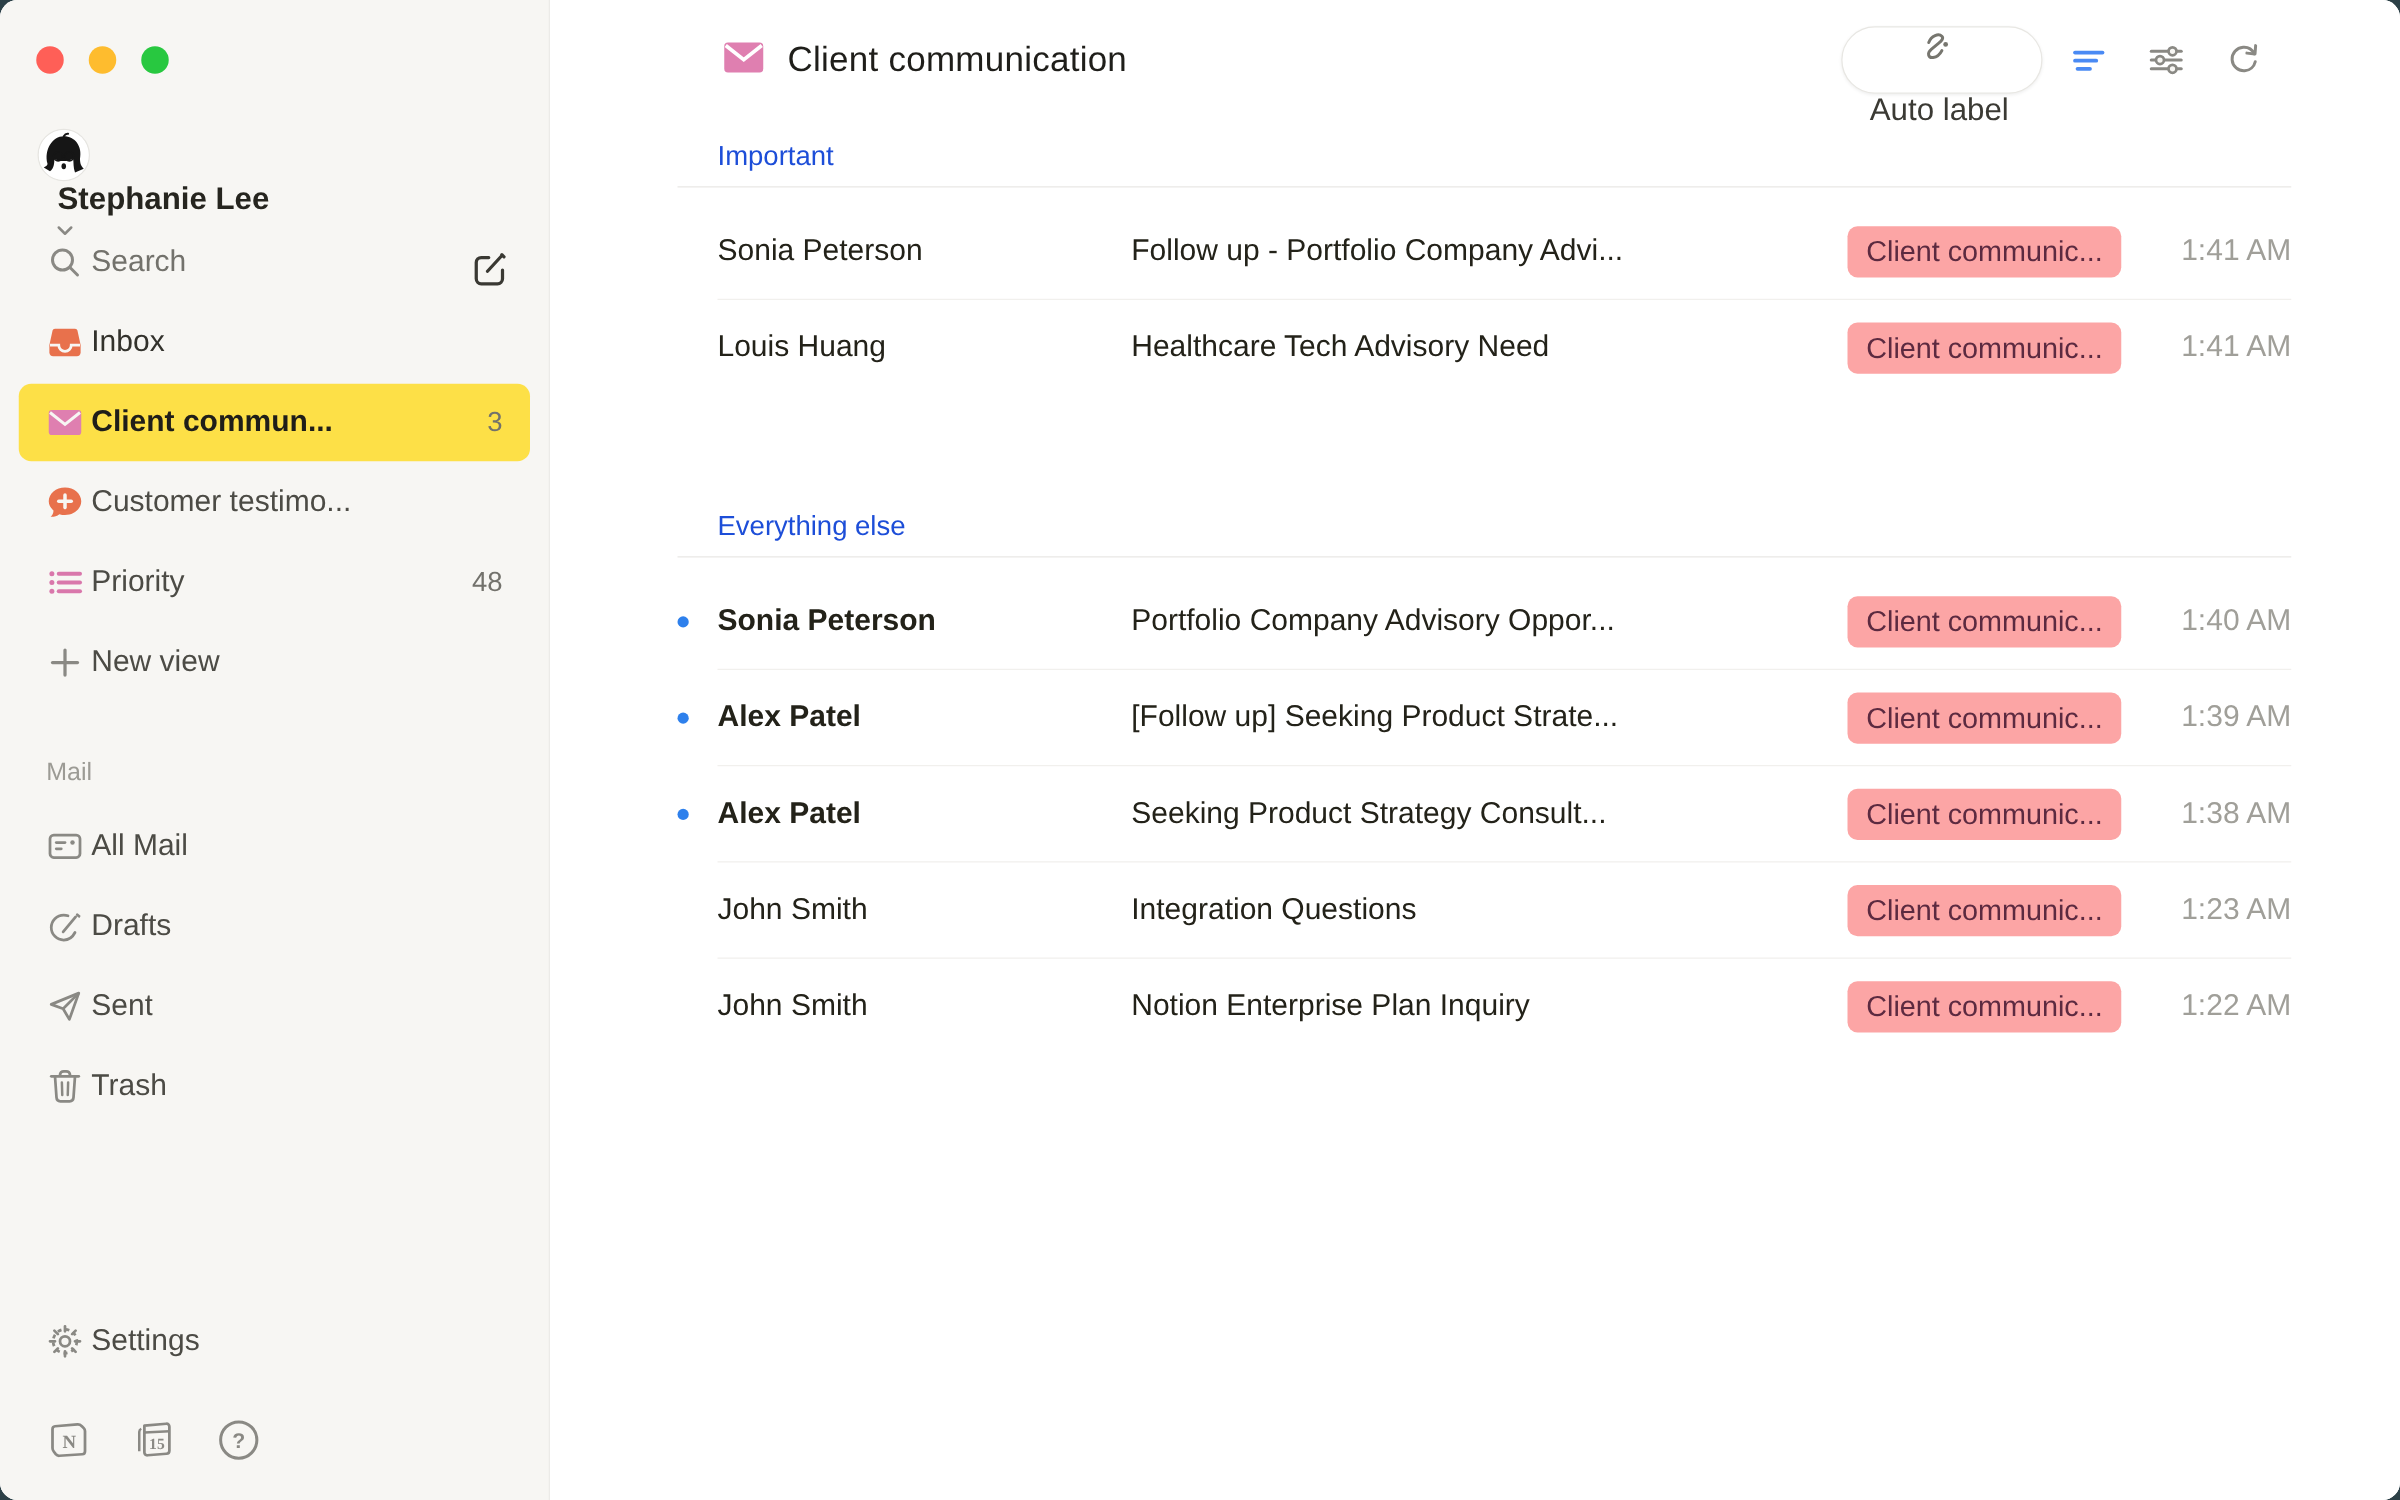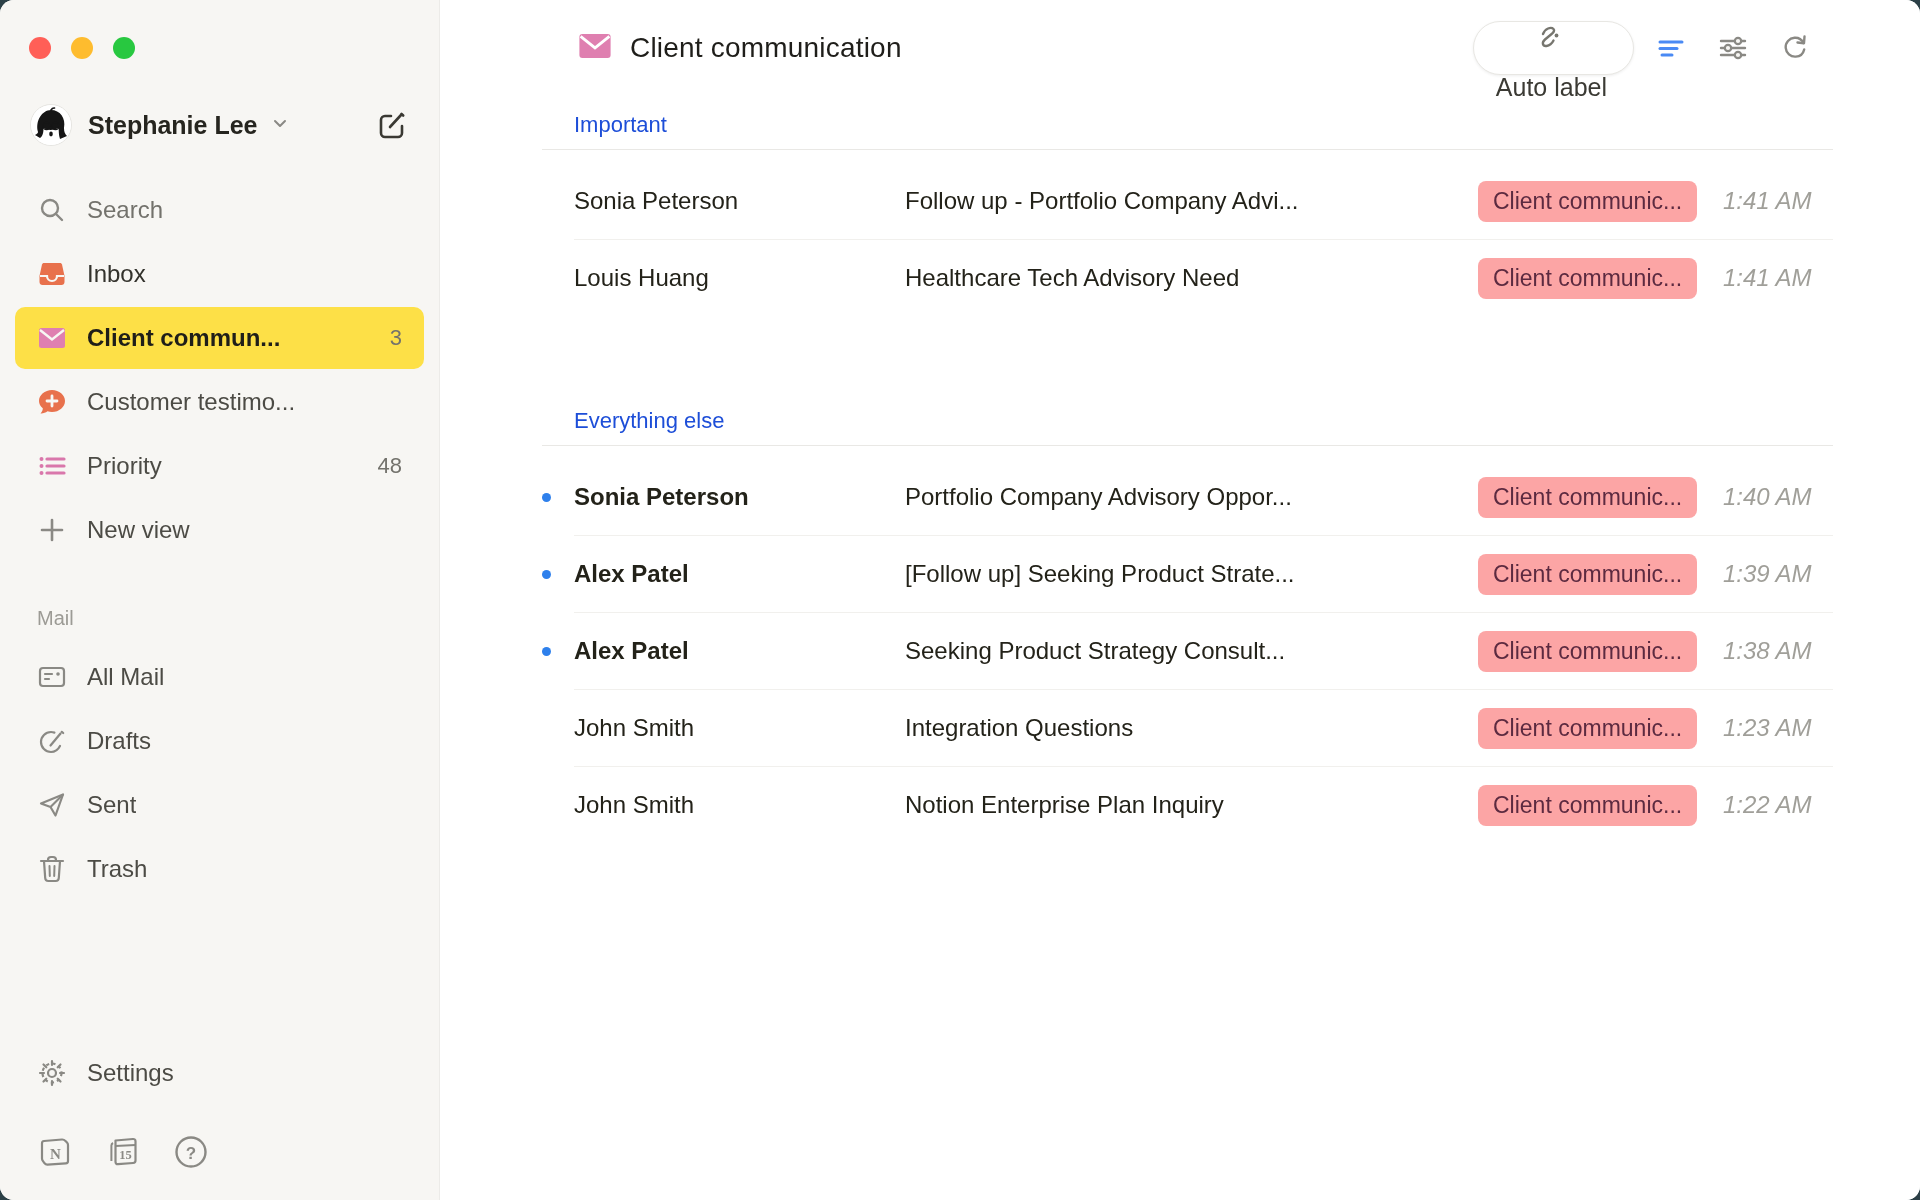--- a/index.html
+++ b/index.html
@@ -26,35 +26,35 @@
     display:flex; flex-direction:column;
   }
   .traffic { position:absolute; top:37px; left:29px; display:flex; gap:20px; }
   .traffic span { width:22px; height:22px; border-radius:50%; display:block; }
   .tl-close { background:#ff5f57; }
   .tl-min   { background:#febc2e; }
   .tl-zoom  { background:#28c840; }
 
   .user-row {
     margin:103px 30px 0 30px;
-    display:flex; align-items:center; height:44px; cursor:default;
+    display:flex; height:44px; cursor:default;flex-direction:column;
   }
   .avatar { width:42px; height:42px; border-radius:50%; background:#fff; border:1px solid #e6e5e1; overflow:hidden; flex:none; }
   .user-name { margin-left:16px; font-size:25px; font-weight:600; color:#26251f; }
   .user-chevron { margin-left:12px; }
   .compose-btn { margin-left:auto; width:34px; height:34px; display:flex; align-items:center; justify-content:center; }
 
   .srow {
     display:flex; align-items:center;
     height:62px; margin:0 15px 2px 15px; padding:0 22px;
     border-radius:10px; cursor:default;
   }
   .srow.selected { background:#fde047; }
   .srow .icn { width:30px; height:30px; display:flex; align-items:center; justify-content:center; flex:none; }
-  .srow .lbl { margin-left:20px; font-size:24px; color:#4c4b45; white-space:nowrap; overflow:hidden; }
+  .srow .lbl { margin-left:6px; font-size:24px; color:#4c4b45; white-space:nowrap; overflow:hidden; }
   .srow .lbl.dark { color:#33322c; }
   .srow.selected .lbl { color:#1f1e19; font-weight:600; }
   .srow .cnt { margin-left:auto; font-size:22px; color:#73726c; }
 
   .search-row { margin-top:32px; }
   .search-row .lbl { color:#73726c; }
 
   .side-label {
     margin:58px 0 16px 37px;
     font-size:20px; font-weight:500; color:#9c9b95;
@@ -100,21 +100,21 @@
   .dot { width:9px; height:9px; border-radius:50%; background:#2e80ec; }
   .sender { font-size:24px; color:#232219; white-space:nowrap; overflow:hidden; }
   .row.unread .sender { font-weight:700; }
   .subject { font-size:24px; color:#232219; white-space:nowrap; overflow:hidden; padding-right:36px; }
   .badge {
     justify-self:start;
     background:#fca5a5; color:#5c2a40;
     font-size:23px; font-weight:500;
     padding:7px 15px; border-radius:8px; white-space:nowrap;
   }
-  .time { text-align:left; font-size:24px; color:#a09f99; white-space:nowrap;font-style:italic; }
+  .time { text-align:right; font-size:24px; color:#a09f99; white-space:nowrap; }
 </style>
 </head>
 <body>
 
 <div class="window">
 
   <aside class="sidebar">
 
     <div class="traffic">
       <span class="tl-close"></span>

